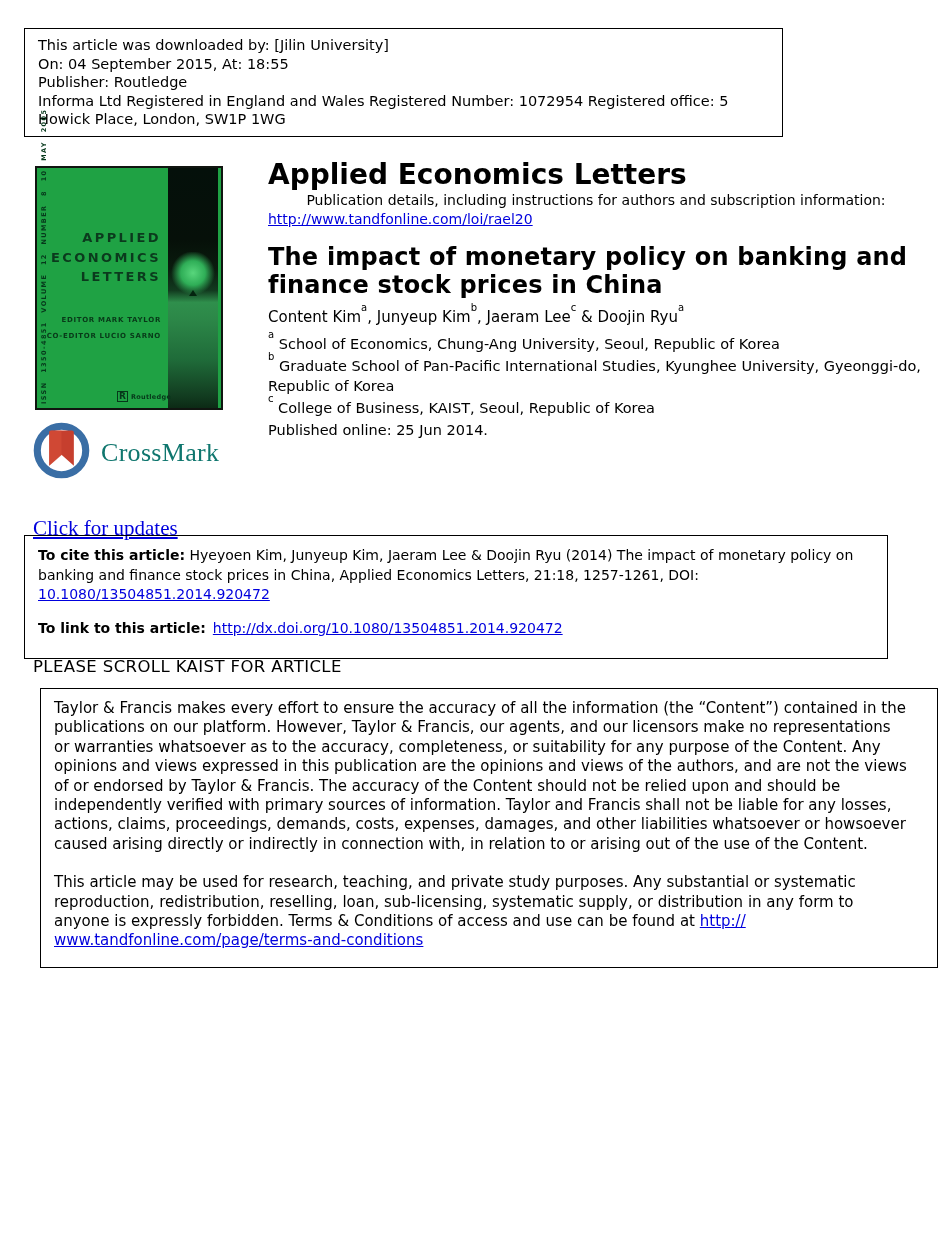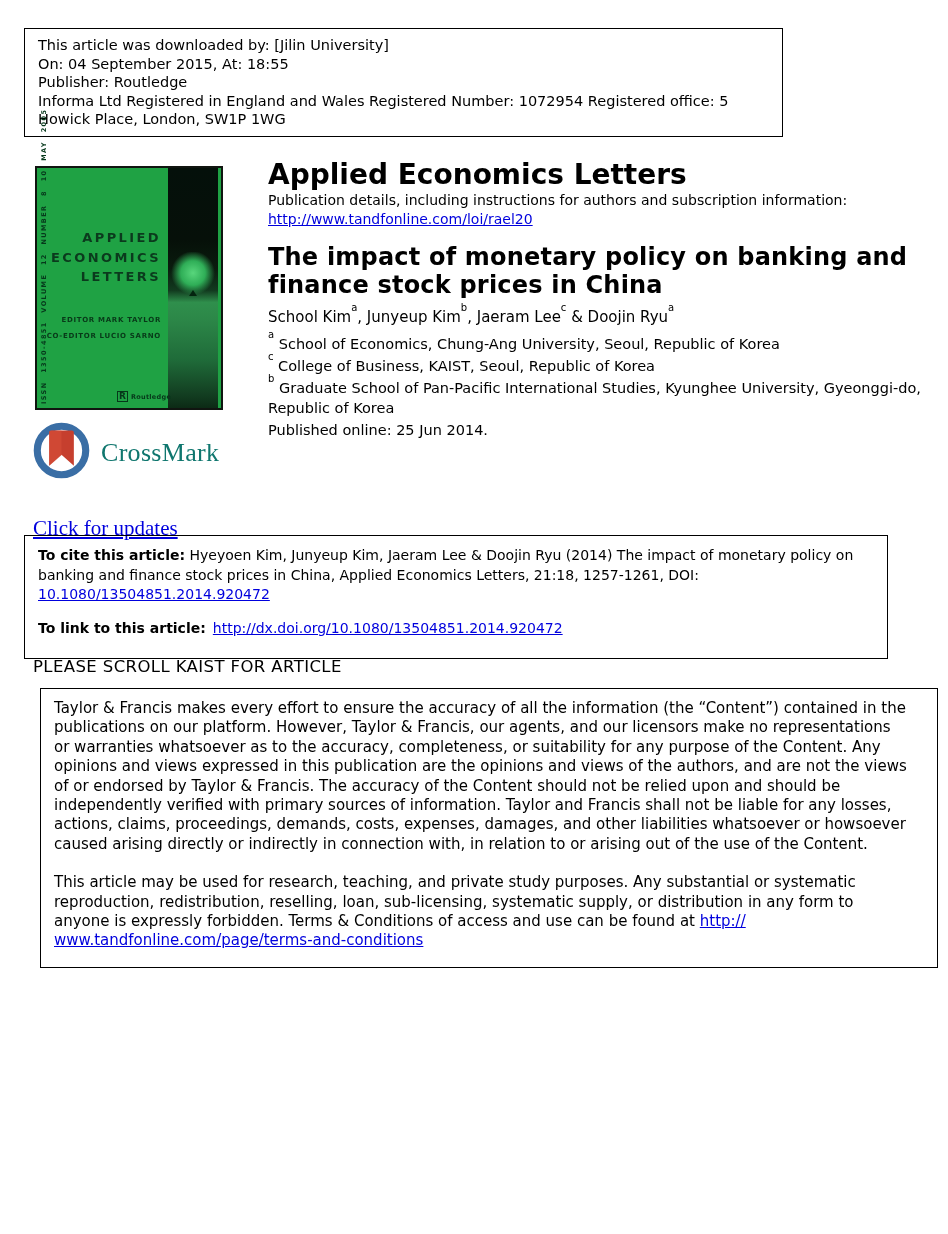--- a/index.html
+++ b/index.html
@@ -85,21 +85,21 @@
     font-size:26px;font-weight:400;color:#0f766e;letter-spacing:0.3px;
   }
   .click-updates{
     position:absolute;left:33px;top:480px;
     font-family:"Liberation Serif","DejaVu Serif",serif;
     font-size:21px;color:var(--link_blue);text-decoration:underline;cursor:pointer;margin-top:36px;
   }
   
   .right-col{position:absolute;left:268px;top:162px;width:656px;}
   .journal-name{font-size:28px;font-weight:bold;line-height:26px;}
-  .pub-details{font-size:14px;line-height:17px;margin-top:4px;}
+  .pub-details{font-size:14px;line-height:17px;margin-top:4px;text-align:center;}
   .journal-url{display:inline-block;font-size:14px;line-height:17px;margin-top:1px;}
   a.link, .link{color:var(--link_blue);text-decoration:underline;cursor:pointer;}
   .article-title{font-size:24px;font-weight:bold;line-height:28px;margin-top:15px;letter-spacing:0.2px;}
   .authors{font-size:15px;margin-top:9px;line-height:19px;}
   .authors sup,.affil sup{font-size:10px;line-height:0;position:relative;top:-5px;}
   .affil-list{margin-top:7px;}
   .affil{font-size:14.5px;line-height:20px;margin:2px 0;}
   .published{font-size:14.5px;line-height:20px;margin-top:1px;}
   
   .citation-box{
@@ -168,25 +168,25 @@
     </span>
     <span class="crossmark-label">CrossMark</span>
   </div>
   <a class="click-updates">Click for updates</a>
 
   <div class="right-col">
     <div class="journal-name">Applied Economics Letters</div>
     <div class="pub-details">Publication details, including instructions for authors and subscription information:</div>
     <a class="journal-url link">http://www.tandfonline.com/loi/rael20</a>
     <div class="article-title">The impact of monetary policy on banking and finance stock prices in China</div>
-    <p class="authors"><span>School Kim</span><sup>a</sup><span>, Junyeup Kim</span><sup>b</sup><span>, Jaeram Lee</span><sup>c</sup><span> &amp; Doojin Ryu</span><sup>a</sup></p>
+    <p class="authors"><span>Content Kim</span><sup>a</sup><span>, Junyeup Kim</span><sup>b</sup><span>, Jaeram Lee</span><sup>c</sup><span> &amp; Doojin Ryu</span><sup>a</sup></p>
     <div class="affil-list">
       <p class="affil"><sup>a</sup> <span>School of Economics, Chung-Ang University, Seoul, Republic of Korea</span></p>
+      <p class="affil"><sup>b</sup> <span>Graduate School of Pan-Pacific International Studies, Kyunghee University, Gyeonggi-do, Republic of Korea</span></p>
       <p class="affil"><sup>c</sup> <span>College of Business, KAIST, Seoul, Republic of Korea</span></p>
-      <p class="affil"><sup>b</sup> <span>Graduate School of Pan-Pacific International Studies, Kyunghee University, Gyeonggi-do, Republic of Korea</span></p>
     </div>
     <p class="published">Published online: 25 Jun 2014.</p>
   </div>
 
   <div class="citation-box">
     <p><b>To cite this article:</b><span> Hyeyoen Kim, Junyeup Kim, Jaeram Lee &amp; Doojin Ryu (2014) The impact of monetary policy on banking and finance stock prices in China, Applied Economics Letters, 21:18, 1257-1261, DOI: </span><a class="link">10.1080/13504851.2014.920472</a></p>
     <p class="row2"><b>To link to this article:</b><a class="link">http://dx.doi.org/10.1080/13504851.2014.920472</a></p>
   </div>
 
   <div class="scroll-notice">PLEASE SCROLL KAIST FOR ARTICLE</div>

